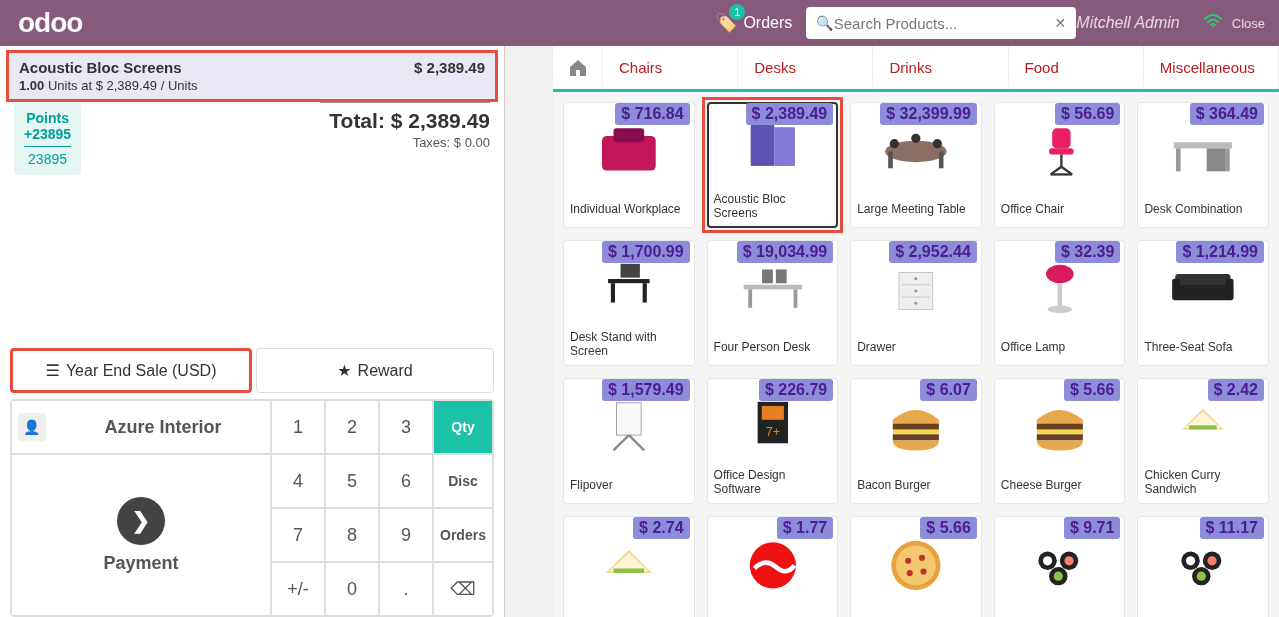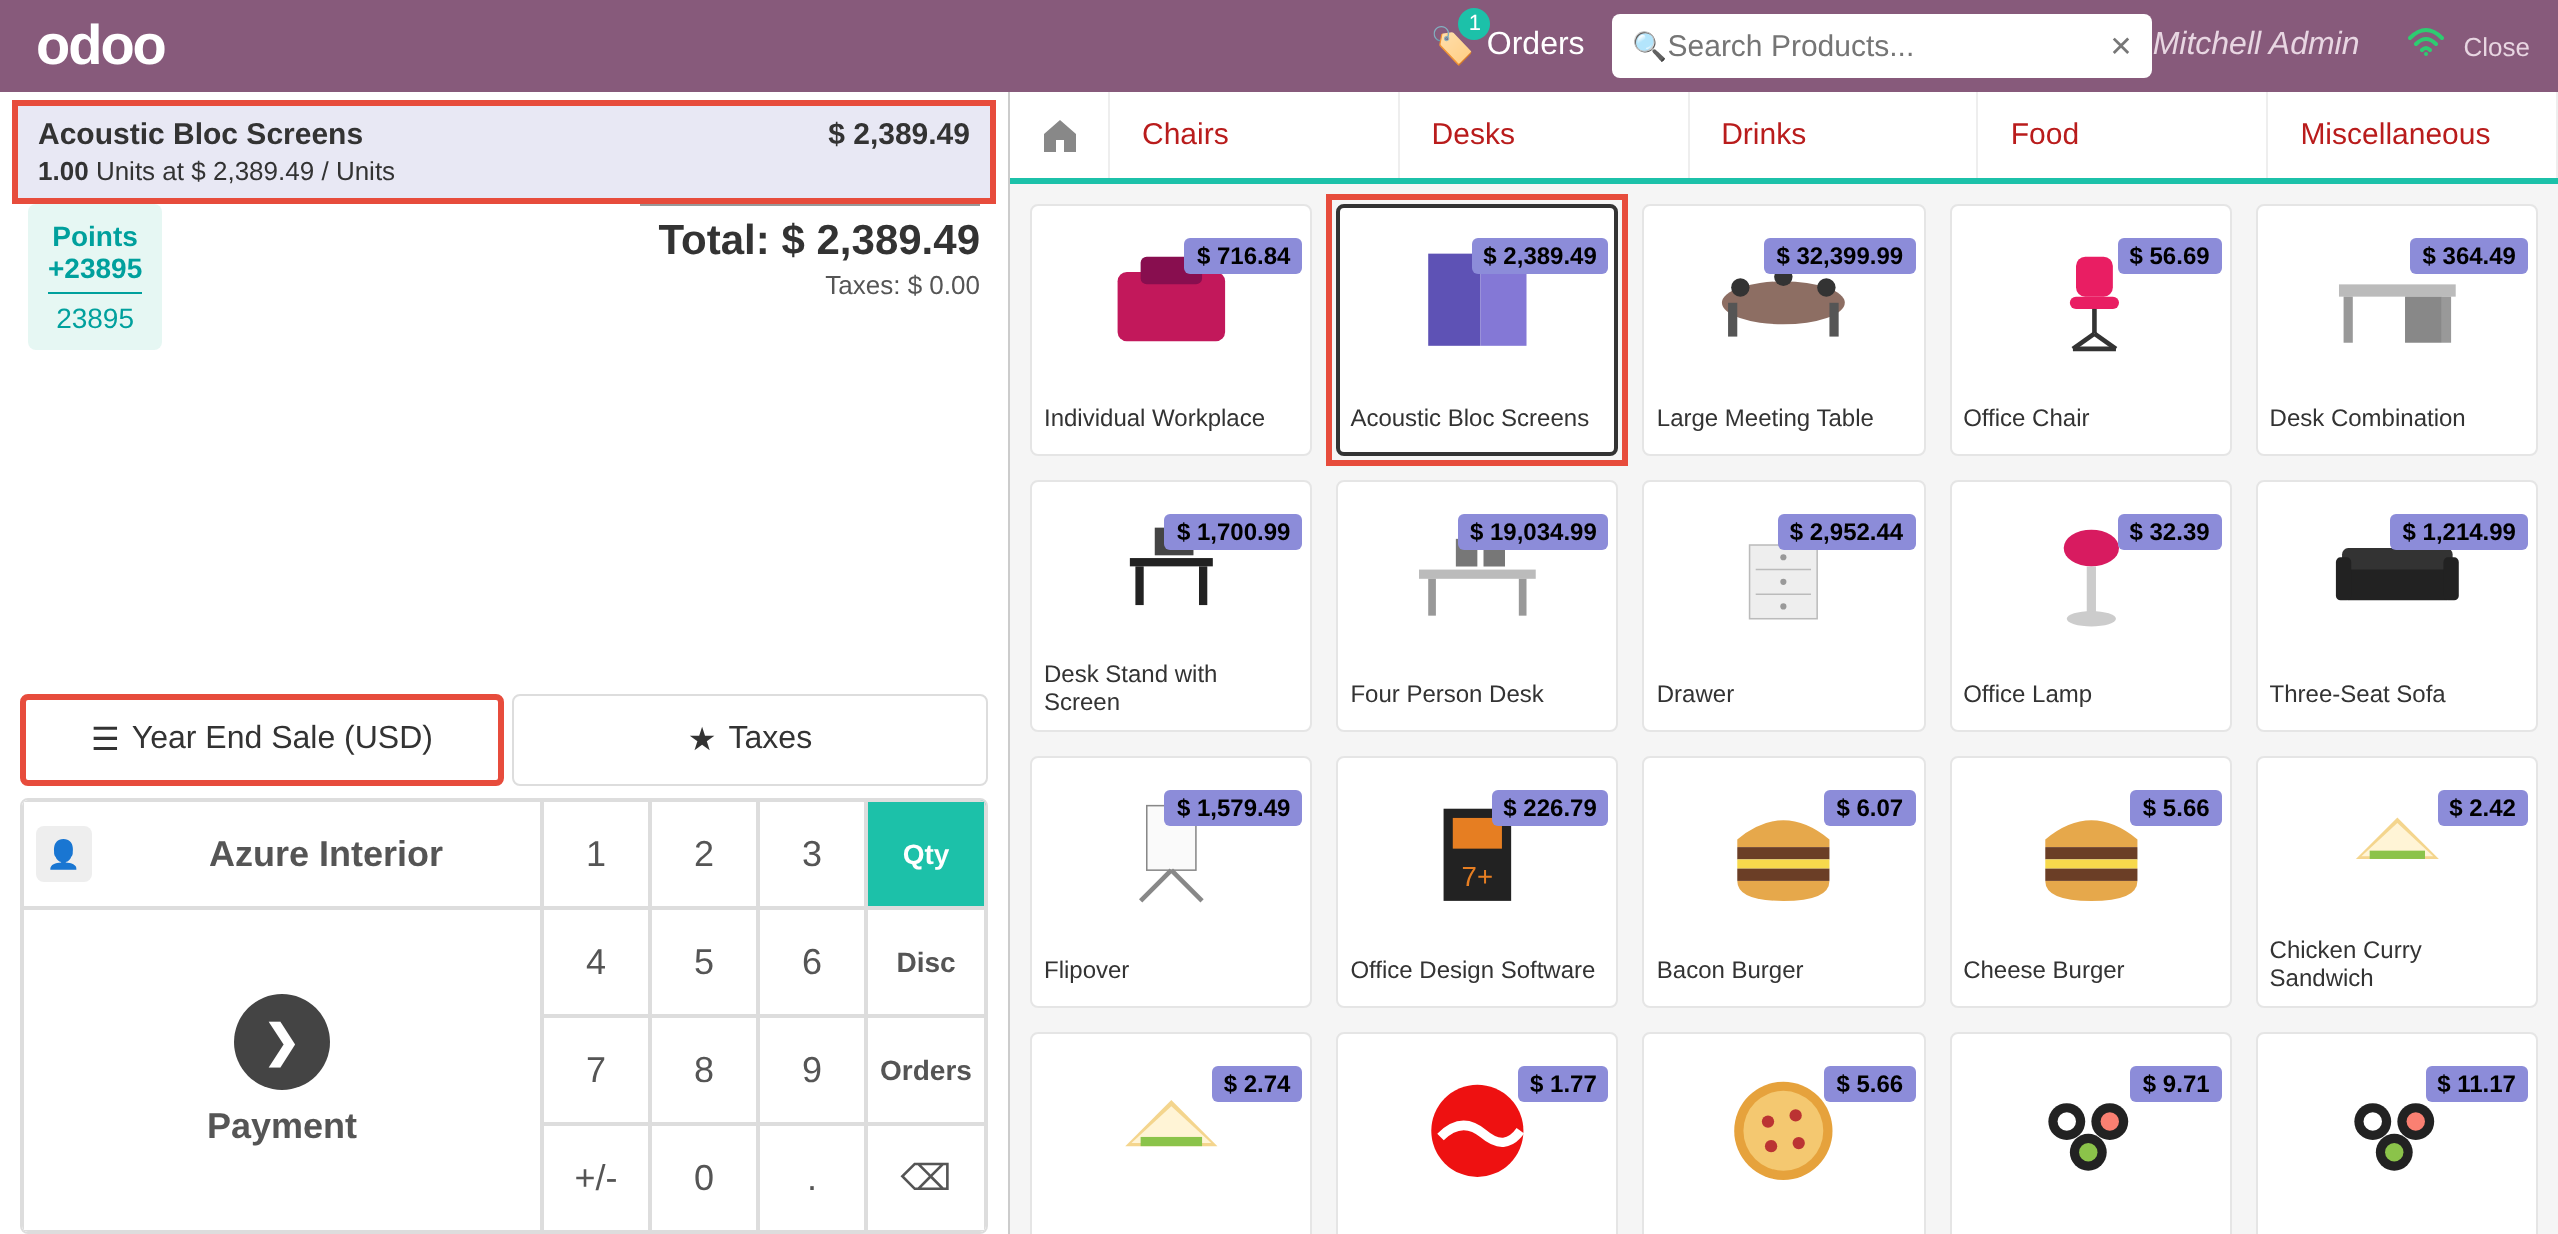--- a/index.html
+++ b/index.html
@@ -27,21 +27,21 @@
 .orders .badge { position:absolute; top:-8px; right:-8px; background: var(--green); color:#fff; border-radius:50%; width:16px; height:16px; font-size:11px; display:flex; align-items:center; justify-content:center;}
 .searchbox { background:#fff; border-radius:4px; display:flex; align-items:center; width:270px; height:32px; padding:0 10px; color:#888;}
 .searchbox input { border:none; outline:none; flex:1; font-size:15px; color:#555; background:transparent; }
 .searchbox .search-icon, .searchbox .clear-icon { color:#777; font-size:14px; }
 .searchbox .clear-icon { cursor:pointer;}
 .user { font-style: italic; color:#e8d6e2; font-size:16px; margin-left:auto; padding-right: 14px;}
 .wifi { color: #2ecc71; font-size:16px; padding:0 10px;}
 .close-btn { color:#e8d6e2; font-size:13px; padding-right:14px;}
 
 
-.main { flex:1; display:flex; overflow:hidden; }
+.main { flex:1; display:flex; overflow:hidden;gap:48px; }
 
 
 .left { width: 505px; flex: 0 0 505px; background:#fff; display:flex; flex-direction:column; border-right:1px solid #ccc; padding: 4px 6px 0 6px;}
 .order-line { border:3px solid #e74c3c; background:#e8e8f4; padding:6px 10px; display:flex; justify-content:space-between; align-items:flex-start; font-size:15px; color:#333;}
 .order-line .name {font-weight:600;}
 .order-line .price {font-weight:600;}
 .order-line .sub { font-size:13px; color:#333; margin-top:2px;}
 .order-line .sub b{font-weight:700;}
 .totals-row { display:flex; justify-content:space-between; align-items:flex-start; margin-top:0; padding:0 8px;}
 .points-box { background:#e6f7f3; color:var(--teal); border-radius:4px; padding:8px 10px; text-align:center; font-size:14px;}
@@ -71,21 +71,21 @@
 
 
 .right { flex:1; display:flex; flex-direction:column; overflow:hidden; background:#f5f5f5;}
 .catbar { height:46px; display:flex; border-bottom:3px solid var(--green); background:#fff;}
 .catbar .home{ width:50px; display:flex; align-items:center; justify-content:center; color:#777; font-size:18px; border-right:1px solid #eee;}
 .catbar .cat{ flex:1; display:flex; align-items:center; padding-left:16px; font-size:15px; color:#b91c1c; border-right:1px solid #eee;}
 .prod-grid { flex:1; overflow-y:auto; padding:10px; display:grid; grid-template-columns: repeat(5, 1fr); gap:12px; align-content:start;}
 .product { background:#fff; border:1px solid #e5e5e5; border-radius:4px; display:flex; flex-direction:column; position:relative; height:126px;}
 .product.selected { outline:2px solid #333; outline-offset:-2px;}
 .highlight-box { position:absolute; inset:-6px; border:3px solid #e74c3c; pointer-events:none;}
-.product .pricebadge { position:absolute; top:16px; right:4px; background:var(--lavender); color:#000000; border-radius:3px; font-size:12px; padding:2px 6px; font-weight:600;}
+.product .pricebadge { position:absolute; top:0; right:4px; background:var(--lavender); color:#4c1d95; border-radius:3px; font-size:16px; padding:2px 6px; font-weight:600;}
 .product .img { flex:1; display:flex; align-items:center; justify-content:center; overflow:hidden;}
 .product .img svg { width:80%; height:80%;}
 .product .label { font-size:12px; color:#333; padding:4px 6px 6px; min-height:28px; line-height:1.15;}
 </style>
 </head>
 <body>
 
 <div class="topbar">
   <div class="logo">odoo</div>
   <div class="spacer"></div>
@@ -139,21 +139,21 @@
 
     <div class="left-spacer"></div>
 
     <div class="promo-row">
       <div class="promo-btn highlight">
         <span>☰</span>
         <span>Year End Sale (USD)</span>
       </div>
       <div class="promo-btn">
         <span>★</span>
-        <span>Taxes</span>
+        <span>Reward</span>
       </div>
     </div>
 
     <div class="bottom-grid">
       <div class="customer-cell">
         <span class="user-icon">👤</span>
         <span class="name">Azure Interior</span>
       </div>
       <div>1</div>
       <div>2</div>

